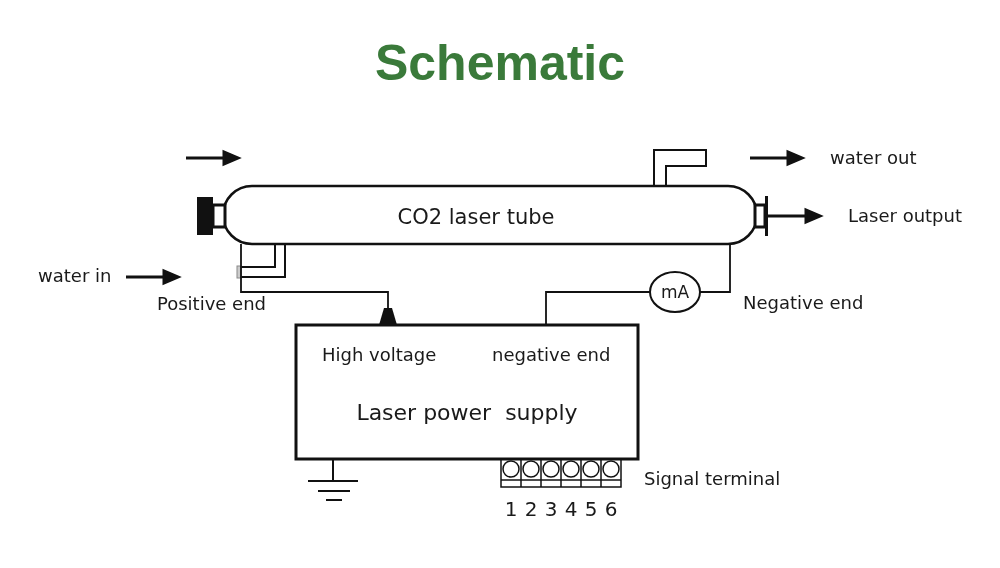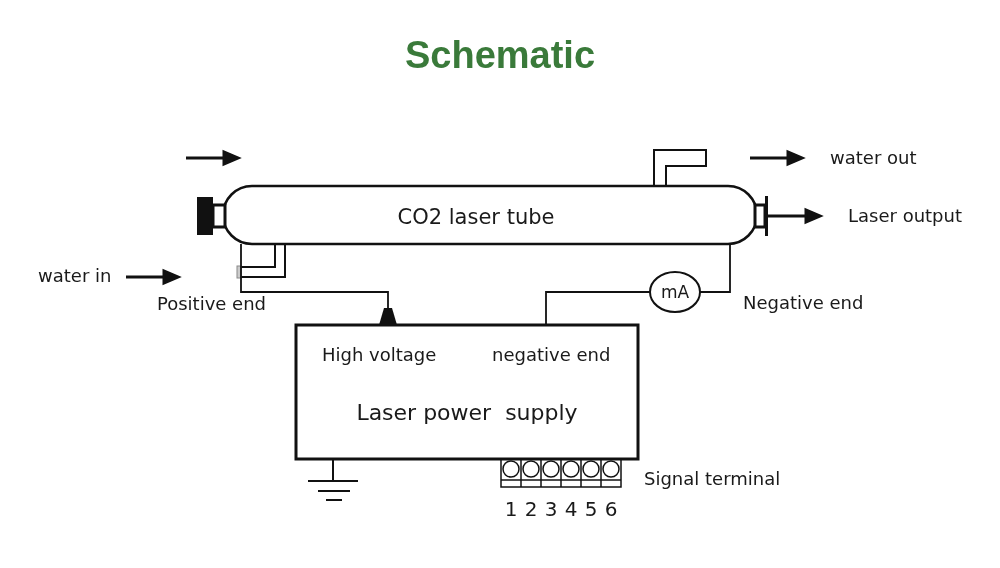--- a/index.html
+++ b/index.html
@@ -1,17 +1,17 @@
 <!DOCTYPE html>
 <html><head>
 <meta charset="utf-8">
 <style>
   html, body { margin:0; padding:0; background:#ffffff; }
   body { width:1000px; height:568px; position:relative; overflow:hidden; font-family:"DejaVu Sans", sans-serif; }
-  #title { position:absolute; left:0; width:1000px; top:34px; text-align:center; font-family:"Liberation Sans", sans-serif; font-weight:bold; font-size:38px; color:#3a7a3a; }
+  #title { position:absolute; left:0; width:1000px; top:34px; text-align:center; font-family:"Liberation Sans", sans-serif; font-weight:bold; font-size:50px; color:#3a7a3a; }
   svg { position:absolute; left:0; top:0; }
   .lbl { font-family:"DejaVu Sans", sans-serif; fill:#1a1a1a; }
 </style>
 </head>
 <body>
 
 <div id="title">Schematic</div>
 
 <svg width="1000" height="568" viewBox="0 0 1000 568">
   <g stroke="#111" fill="none" stroke-width="2">

